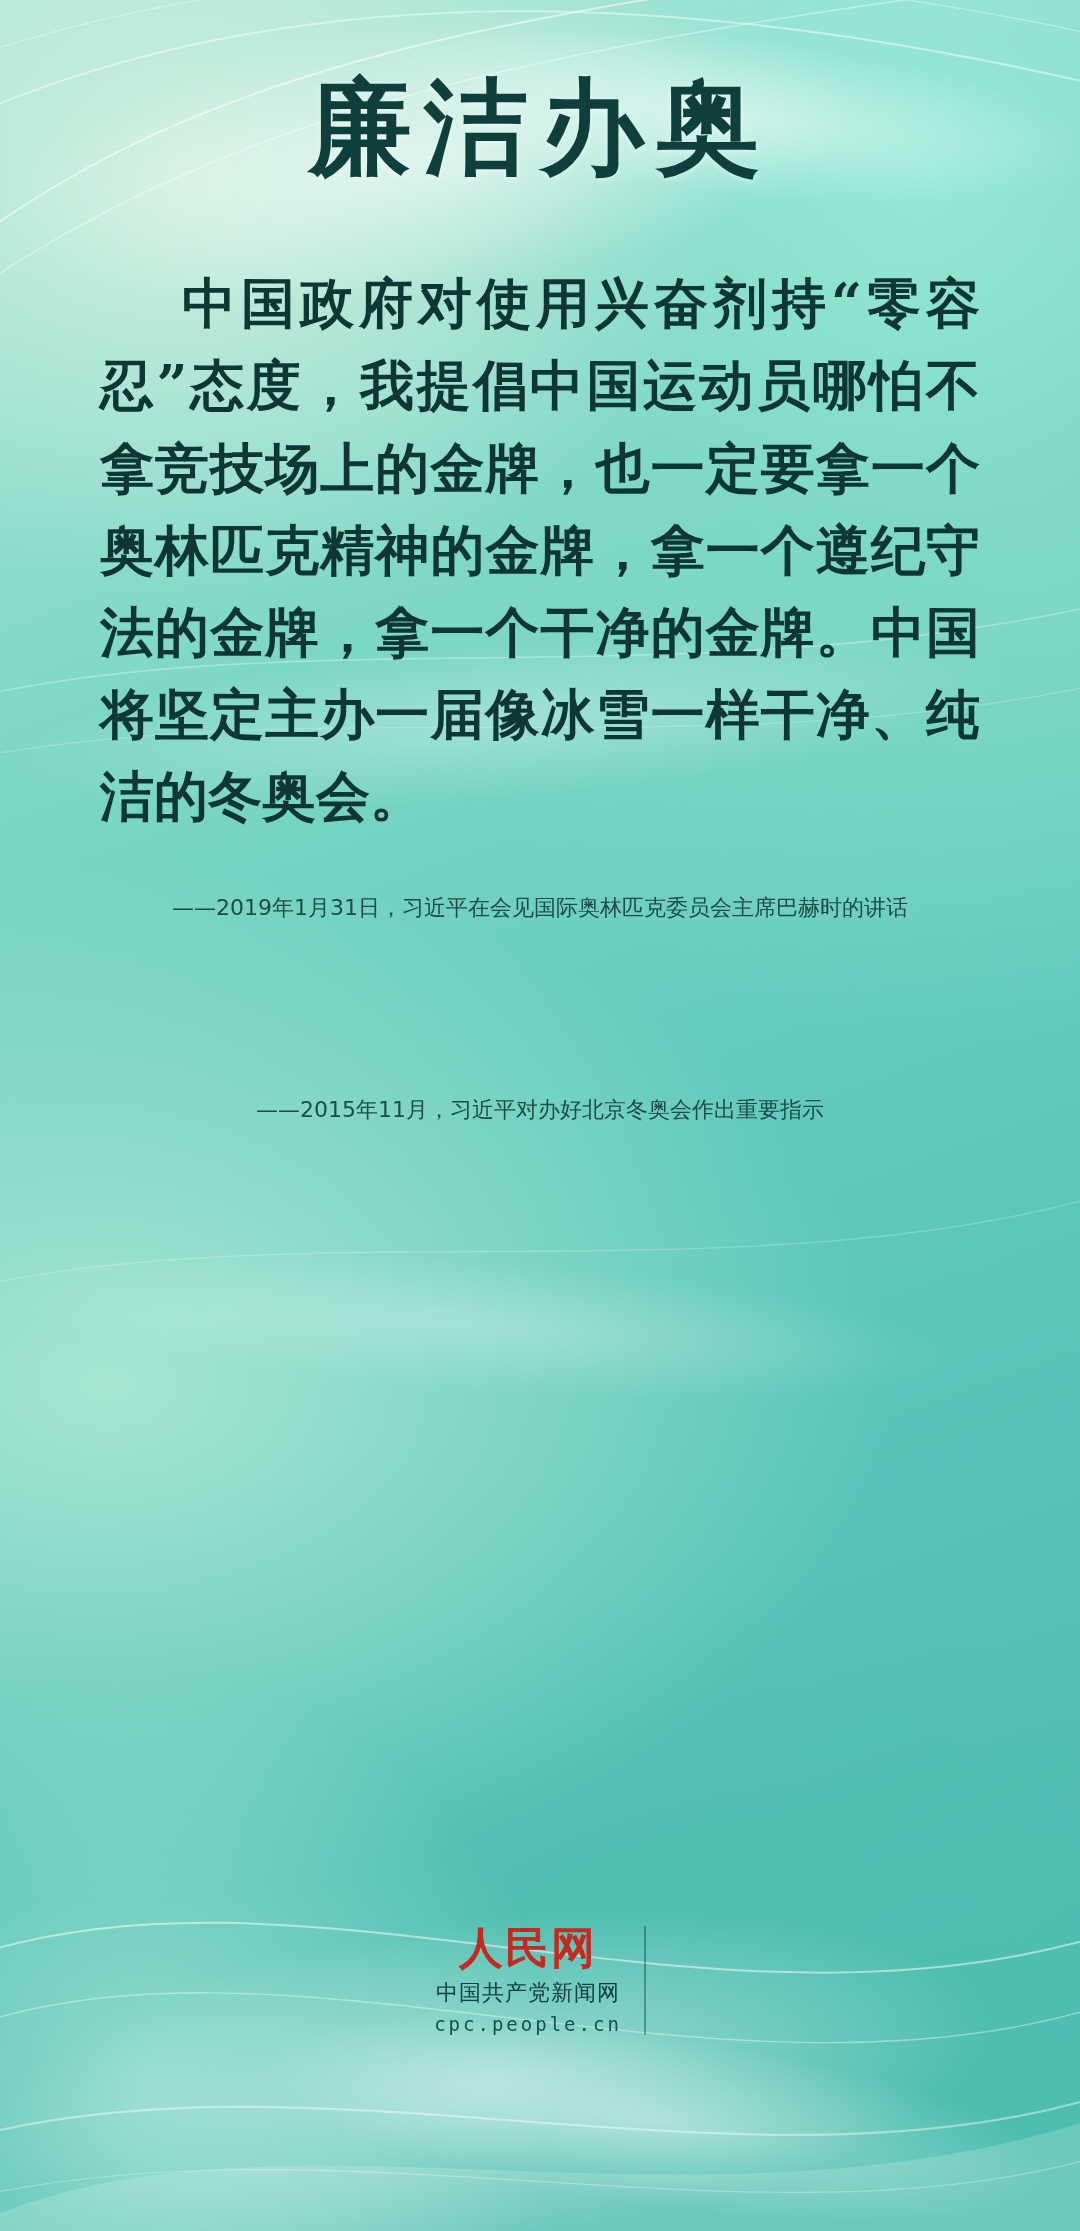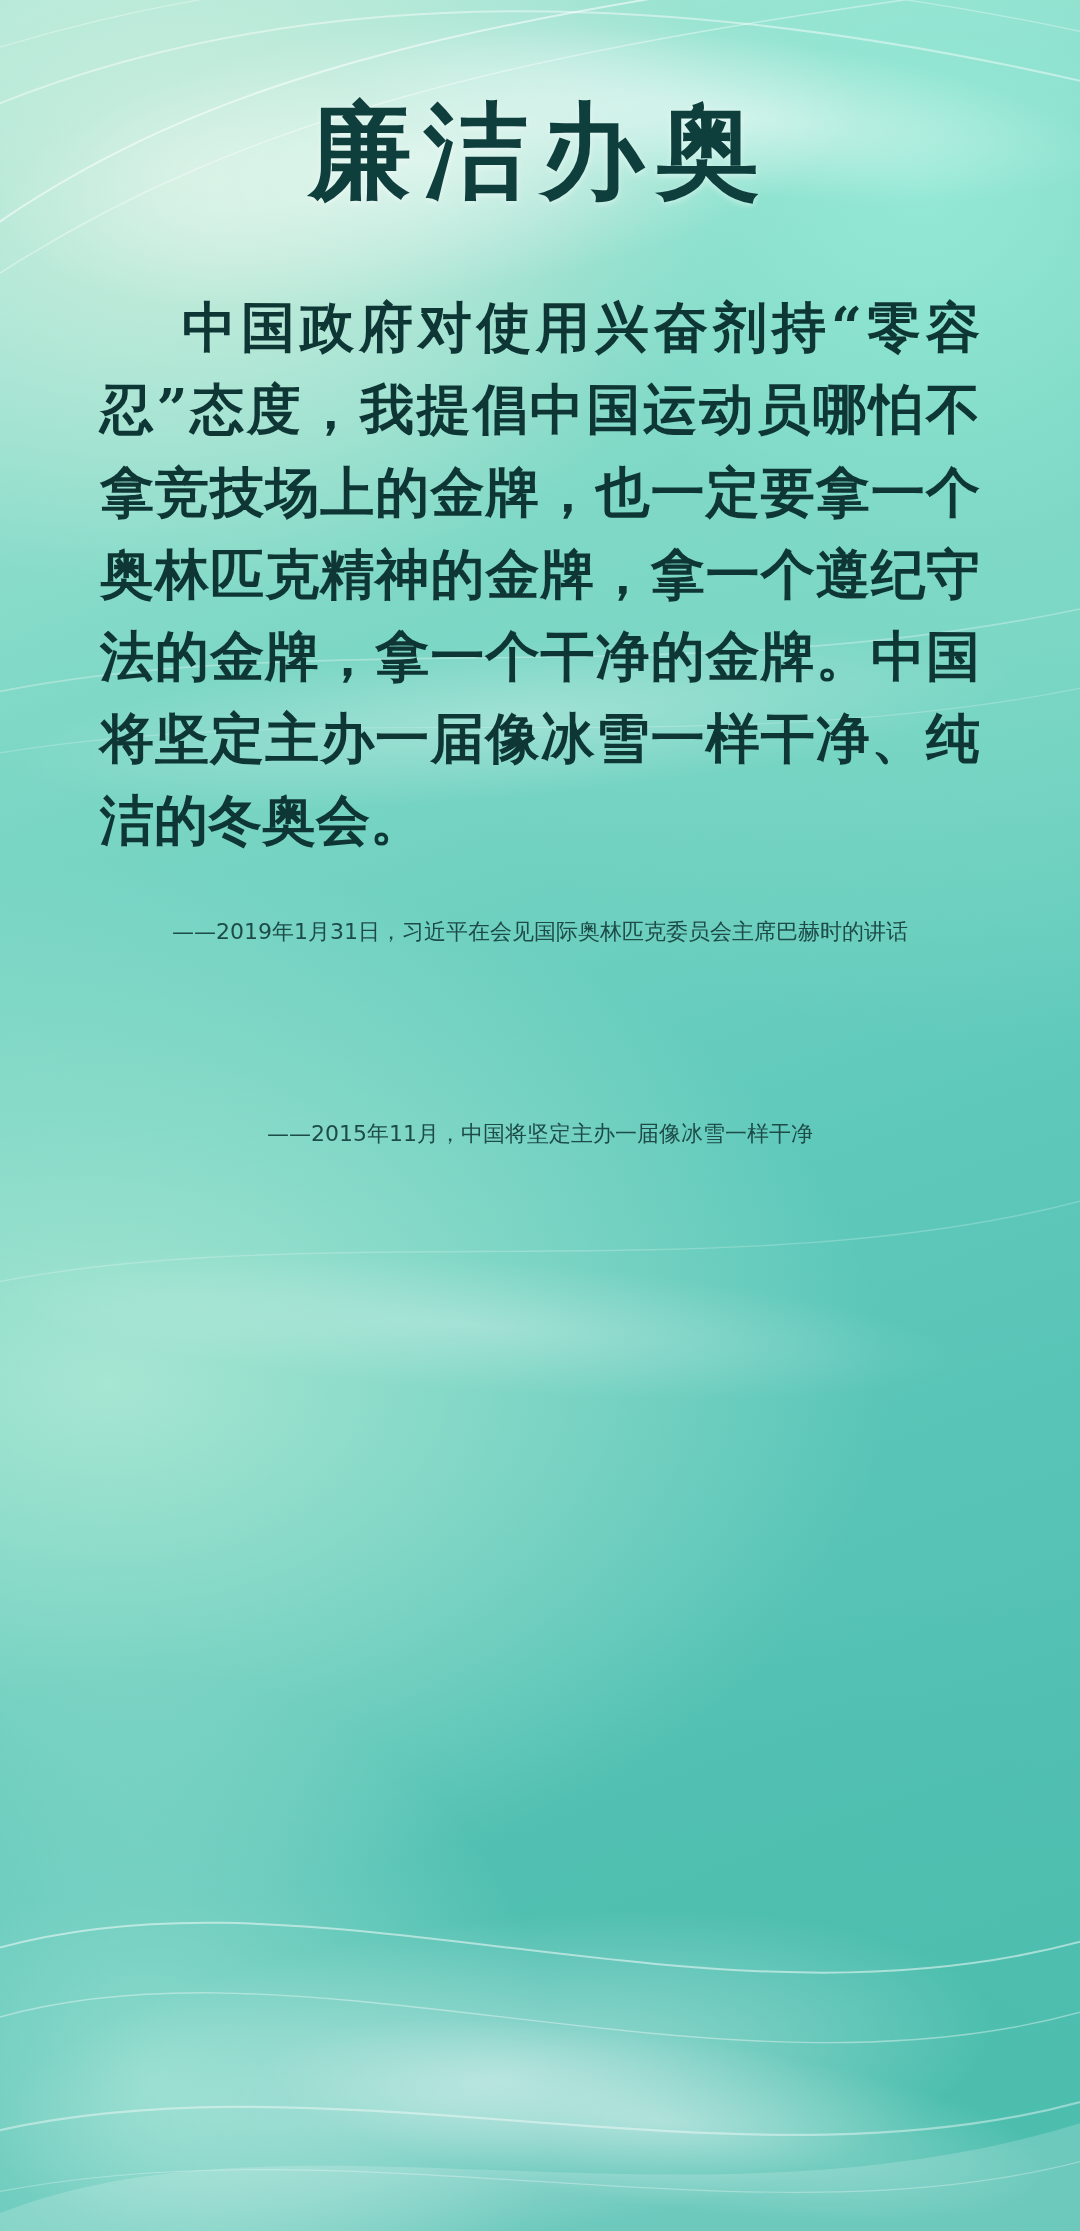--- a/index.html
+++ b/index.html
@@ -93,21 +93,21 @@
   }
 
   .content {
     position: relative;
     z-index: 5;
   }
 
   
   .title {
     margin: 0;
-    padding-top: 94px;
+    padding-top: 70px;
     text-align: center;
     font-size: 104px;
     line-height: 1.1;
     letter-spacing: 12px;
     font-weight: bold;
     color: #0e3f3c;
     text-shadow: 0 2px 6px rgba(255,255,255,0.45);
     font-family: "DejaVu Serif", "Liberation Serif", serif;
   }
 
@@ -271,24 +271,31 @@
 
     <section class="quote-block q1">
       <p class="quote-text">中国政府对使用兴奋剂持“零容忍”态度，我提倡中国运动员哪怕不拿竞技场上的金牌，也一定要拿一个奥林匹克精神的金牌，拿一个遵纪守法的金牌，拿一个干净的金牌。中国将坚定主办一届像冰雪一样干净、纯洁的冬奥会。</p>
       <p class="quote-source">——2019年1月31日，习近平在会见国际奥林匹克委员会主席巴赫时的讲话</p>
     </section>
 
     <section class="quote-block q2">
     </section>
 
     <section class="quote-block q3">
-      <p class="quote-source">——2015年11月，中国将坚定主办一届像冰雪一样干净</p>
+      <p class="quote-source">——2015年11月，习近平对办好北京冬奥会作出重要指示</p>
     </section>
 
   </div>
 
   <div class="footer">
 
+    <div class="logo-people">
+      <div class="lp-main">
+        <span class="lp-mark">人民网</span>
+      </div>
+      <div class="lp-cn">中国共产党新闻网</div>
+      <div class="lp-url">cpc.people.cn</div>
+    </div>
 
 
   </div>
 
 </div>
 
 </body></html>

